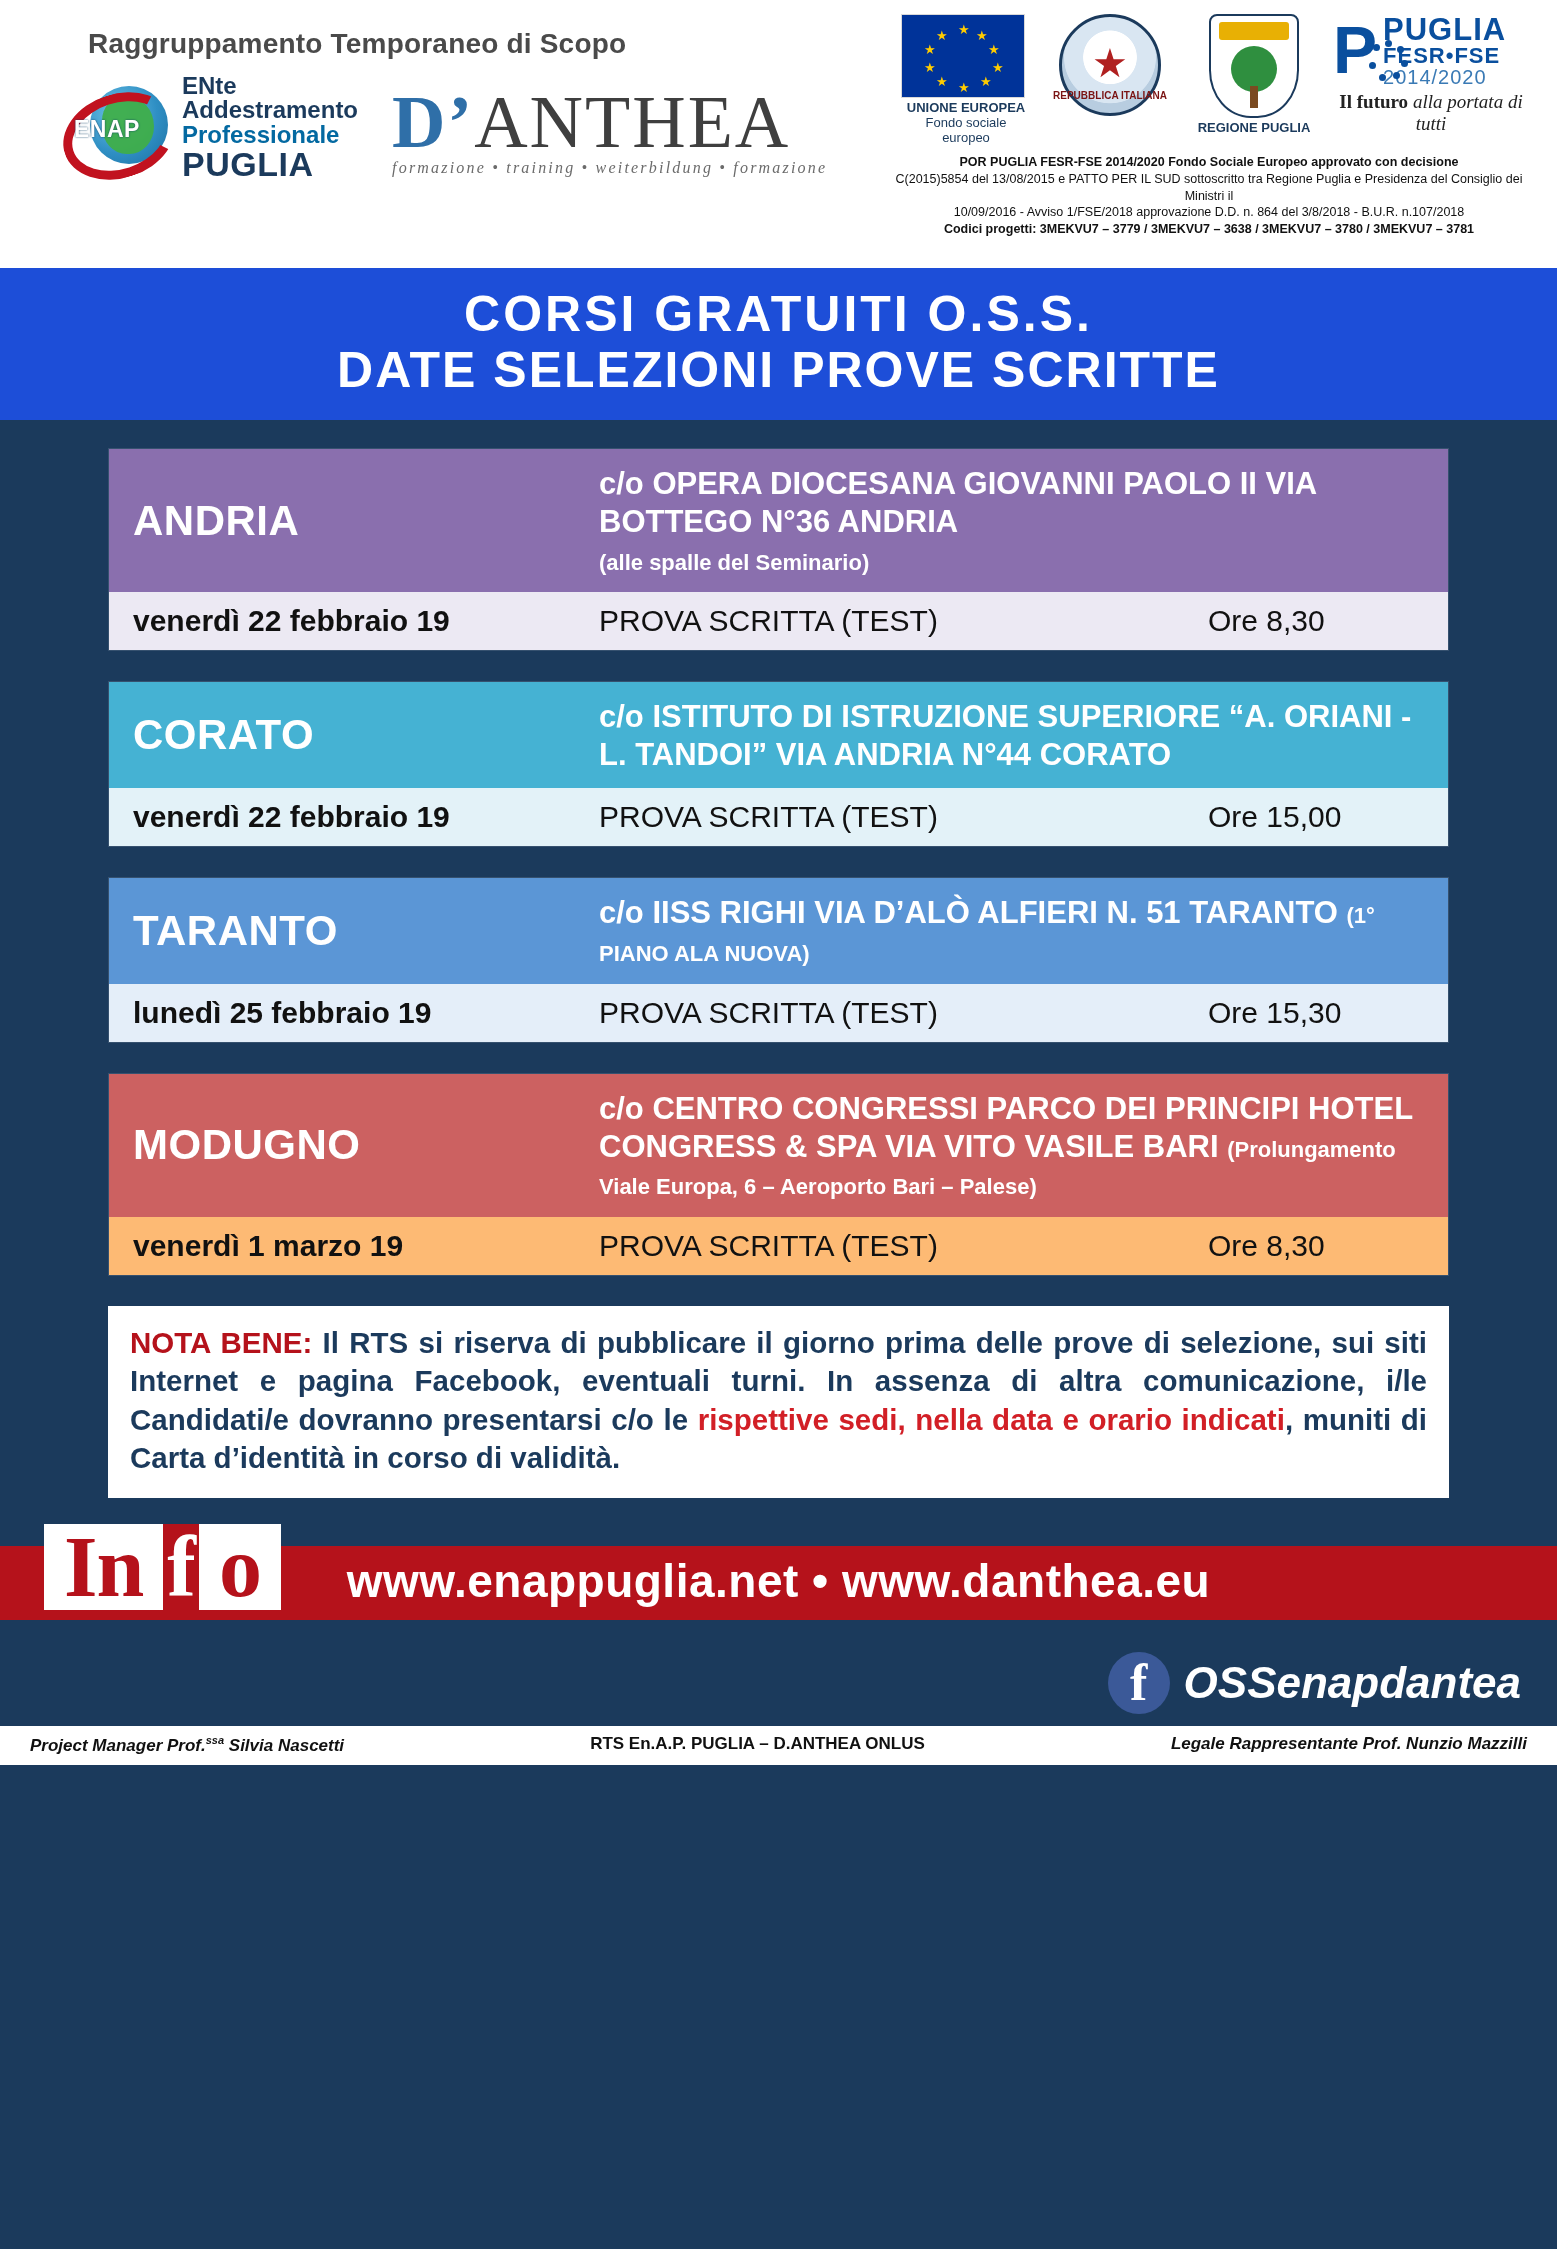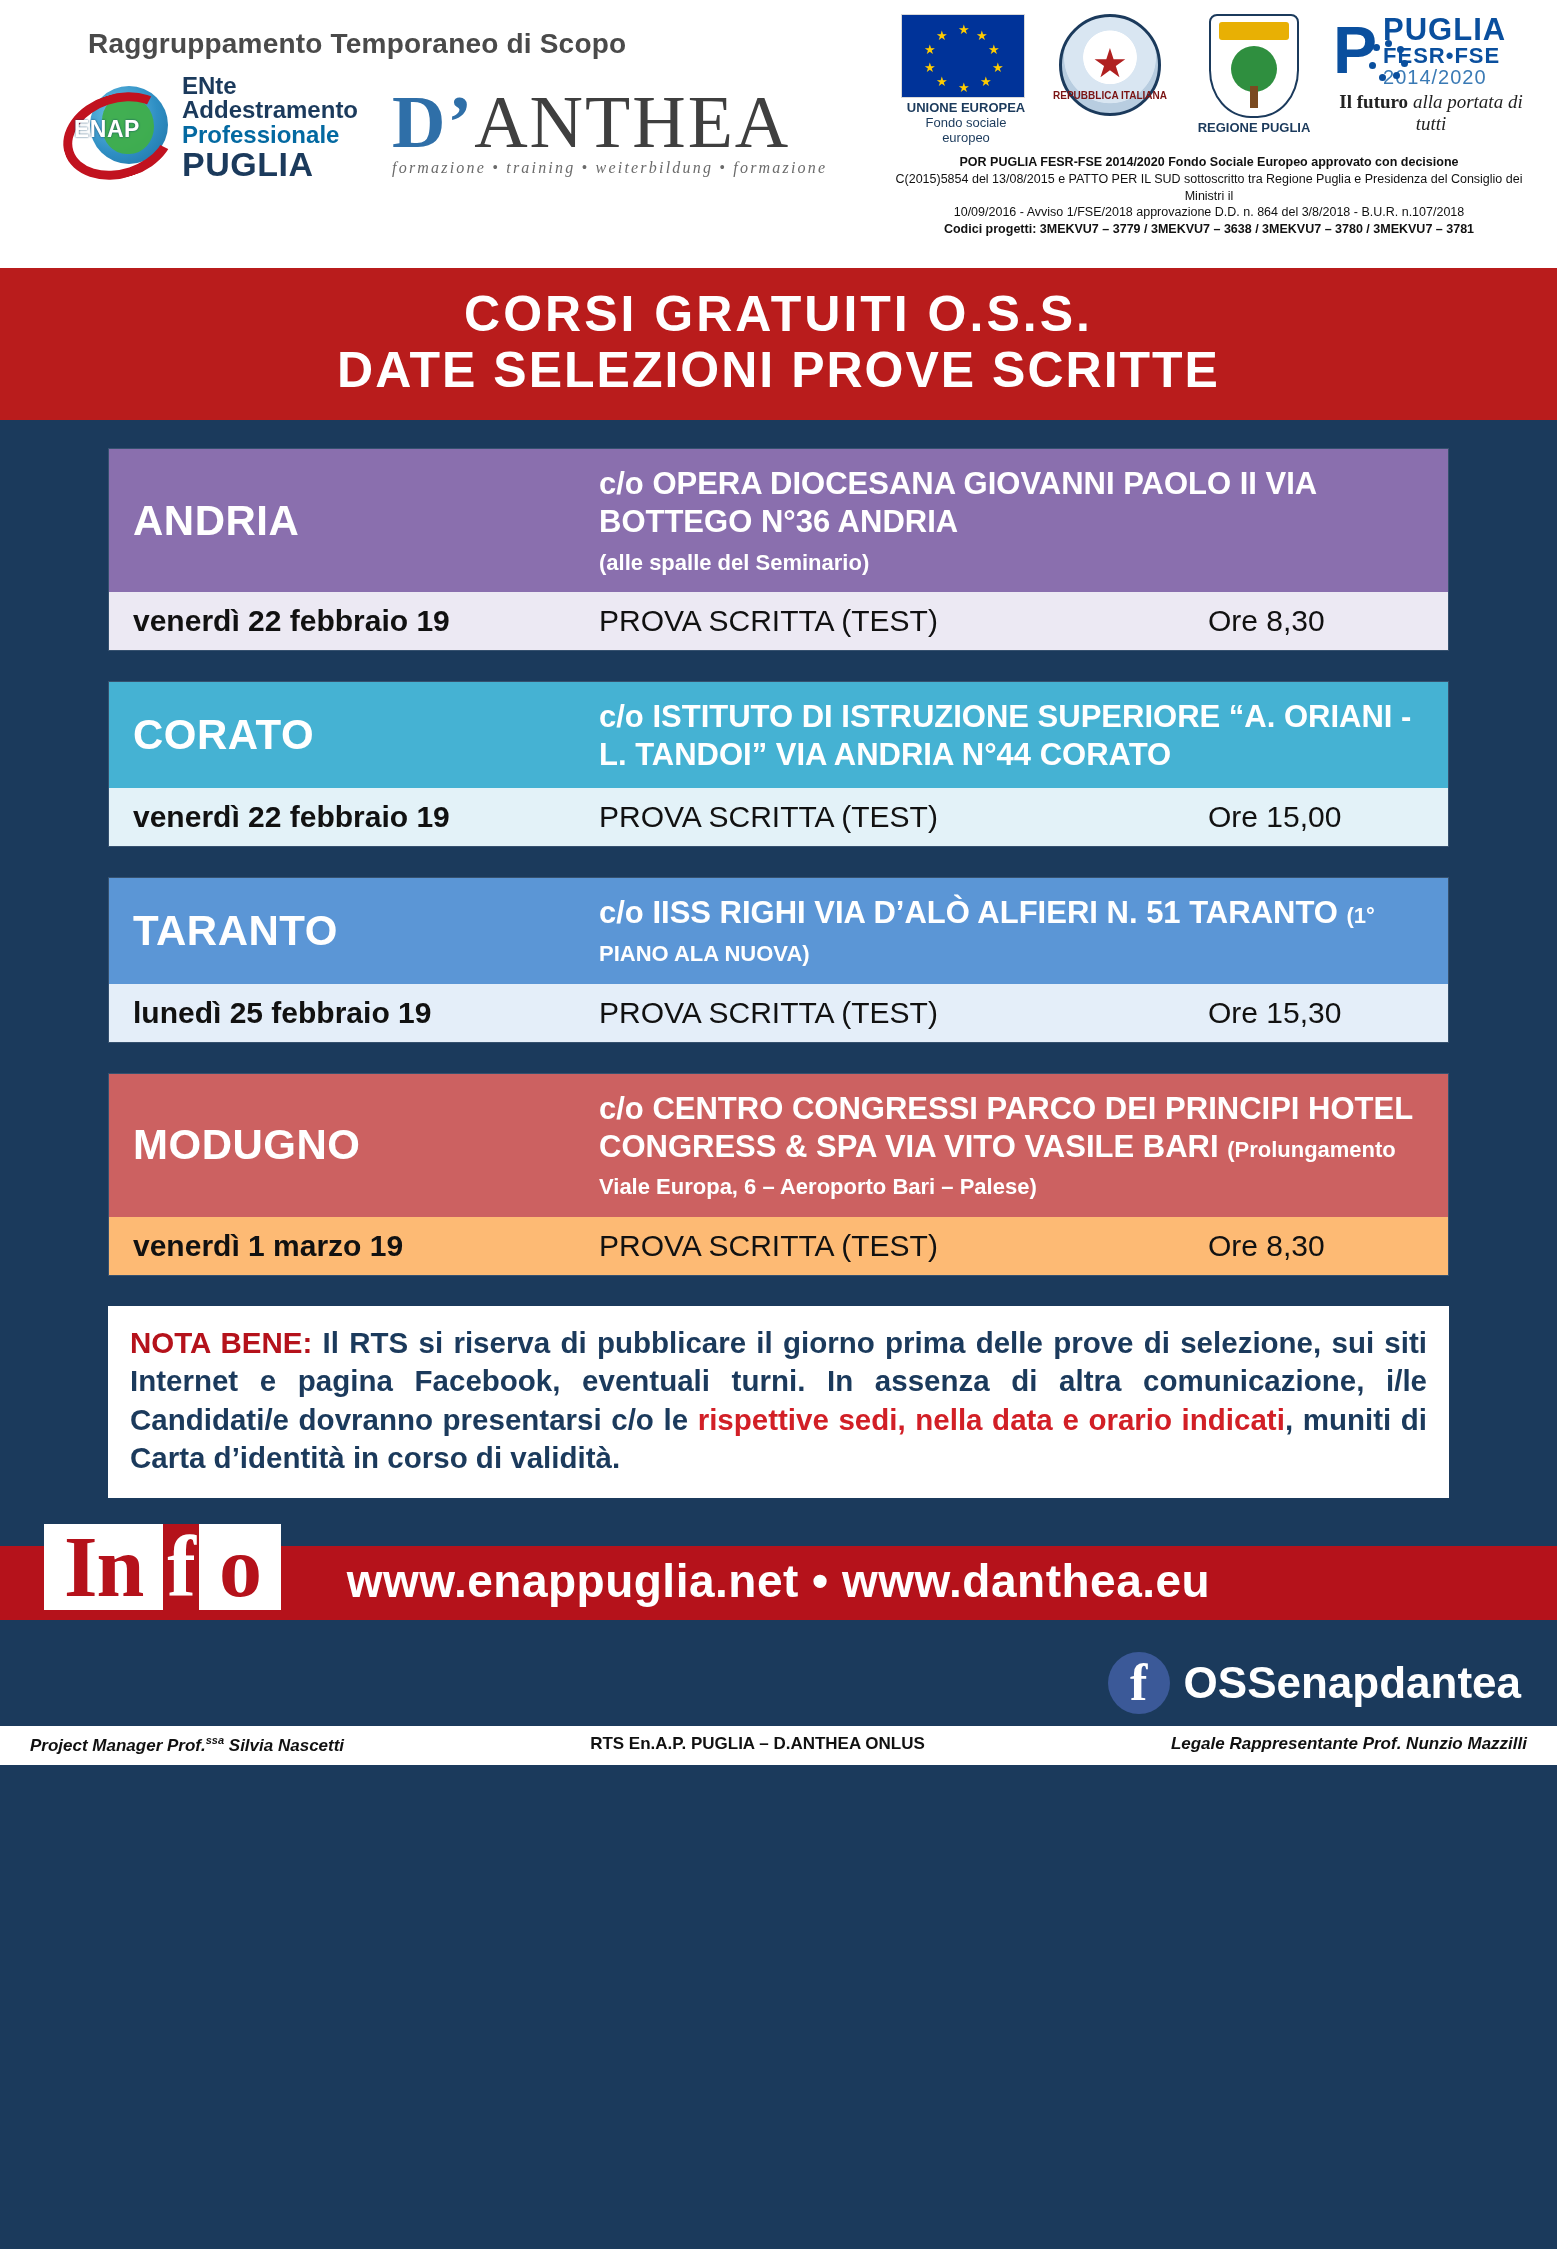--- a/index.html
+++ b/index.html
@@ -181,21 +181,21 @@
     font-size:12.5px;
     color:#111;
     line-height:1.35;
     font-weight:bold;
     text-align:center;
   }
   .por-text .normal{font-weight:normal;}
 
   
   .titlebar{
-    background:#b91c1c;
+    background:#1d4ed8;
     color:#ffffff;
     text-align:center;
     padding:18px 10px 22px 10px;
   }
   .titlebar .l1{
     font-size:50px;font-weight:bold;letter-spacing:3px;line-height:1.12;
   }
   .titlebar .l2{
     font-size:50px;font-weight:bold;letter-spacing:2px;line-height:1.12;
   }
@@ -313,21 +313,21 @@
     padding-right:36px;
     height:86px;
   }
   .fb-icon{
     width:62px;height:62px;border-radius:50%;background:#3b5998;
     color:#ffffff;font-family:"Liberation Serif", serif;font-size:52px;font-weight:bold;
     display:flex;align-items:center;justify-content:center;line-height:1;
     margin-right:14px;
   }
   .fb-name{
-    color:#ffffff;font-size:44px;font-weight:bold;
+    color:#ffffff;font-size:44px;font-weight:bold;font-style:italic;
   }
   .credits{
     background:#ffffff;
     display:flex;align-items:center;justify-content:space-between;
     padding:8px 30px 10px 30px;
     font-size:17px;font-weight:bold;font-style:italic;color:#111111;
   }
   .credits .mid{font-style:normal;}
   sup{font-size:11px;}
 </style>

